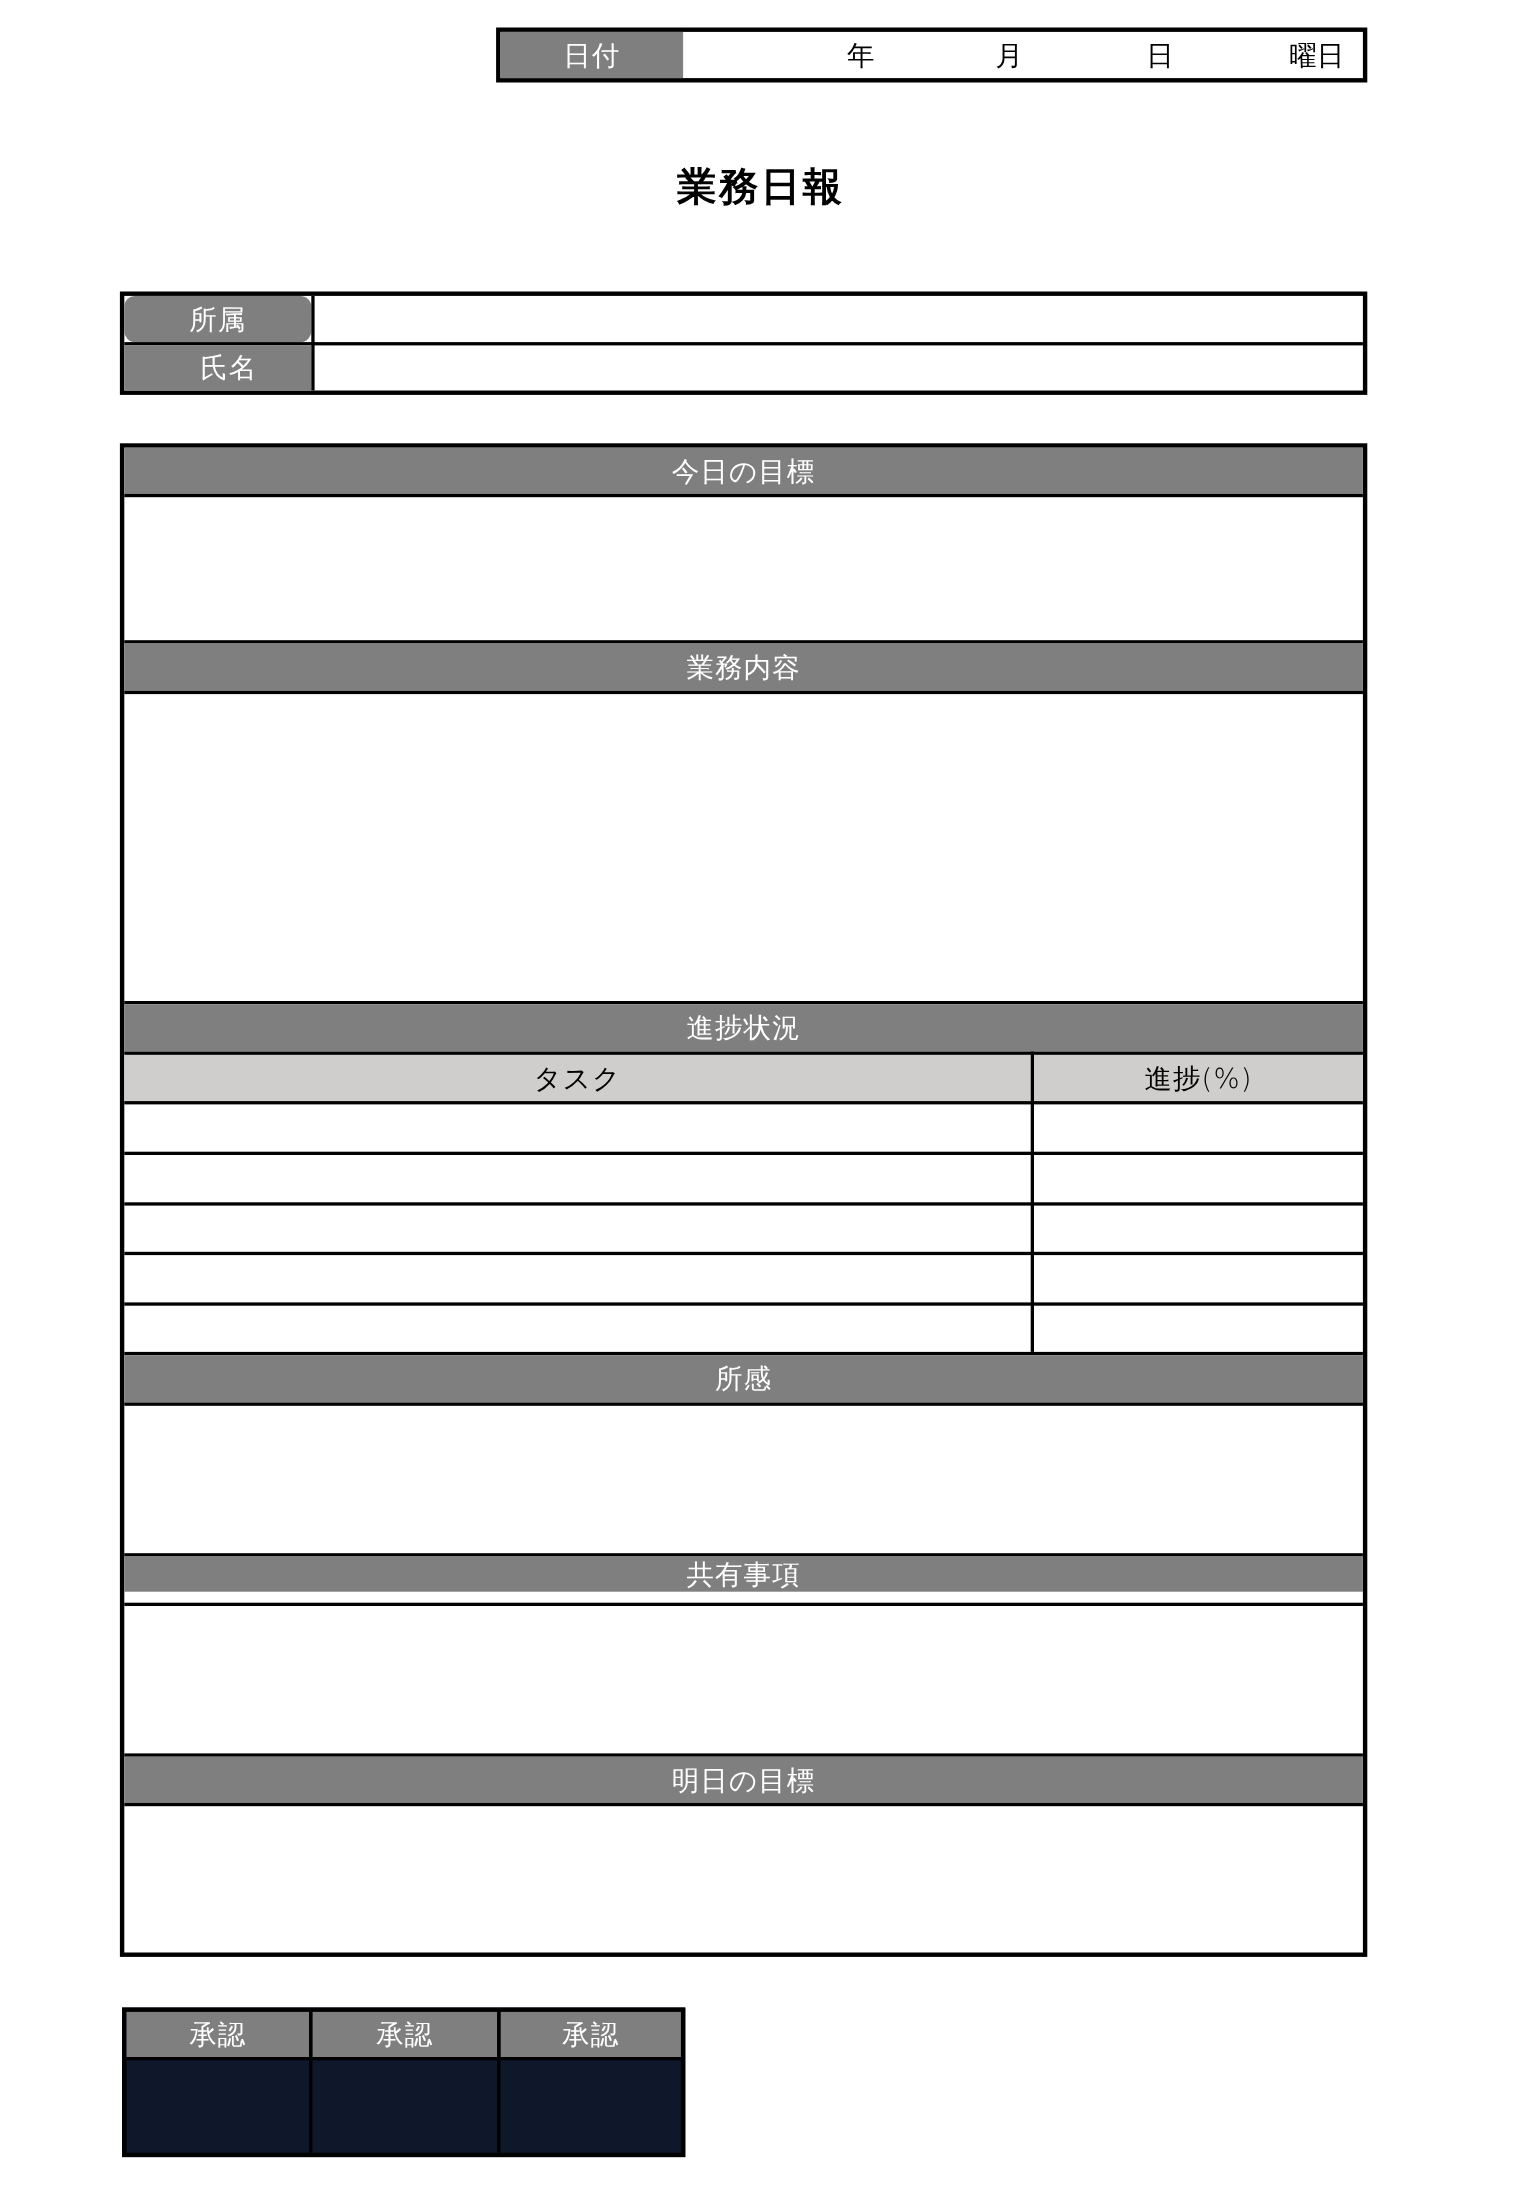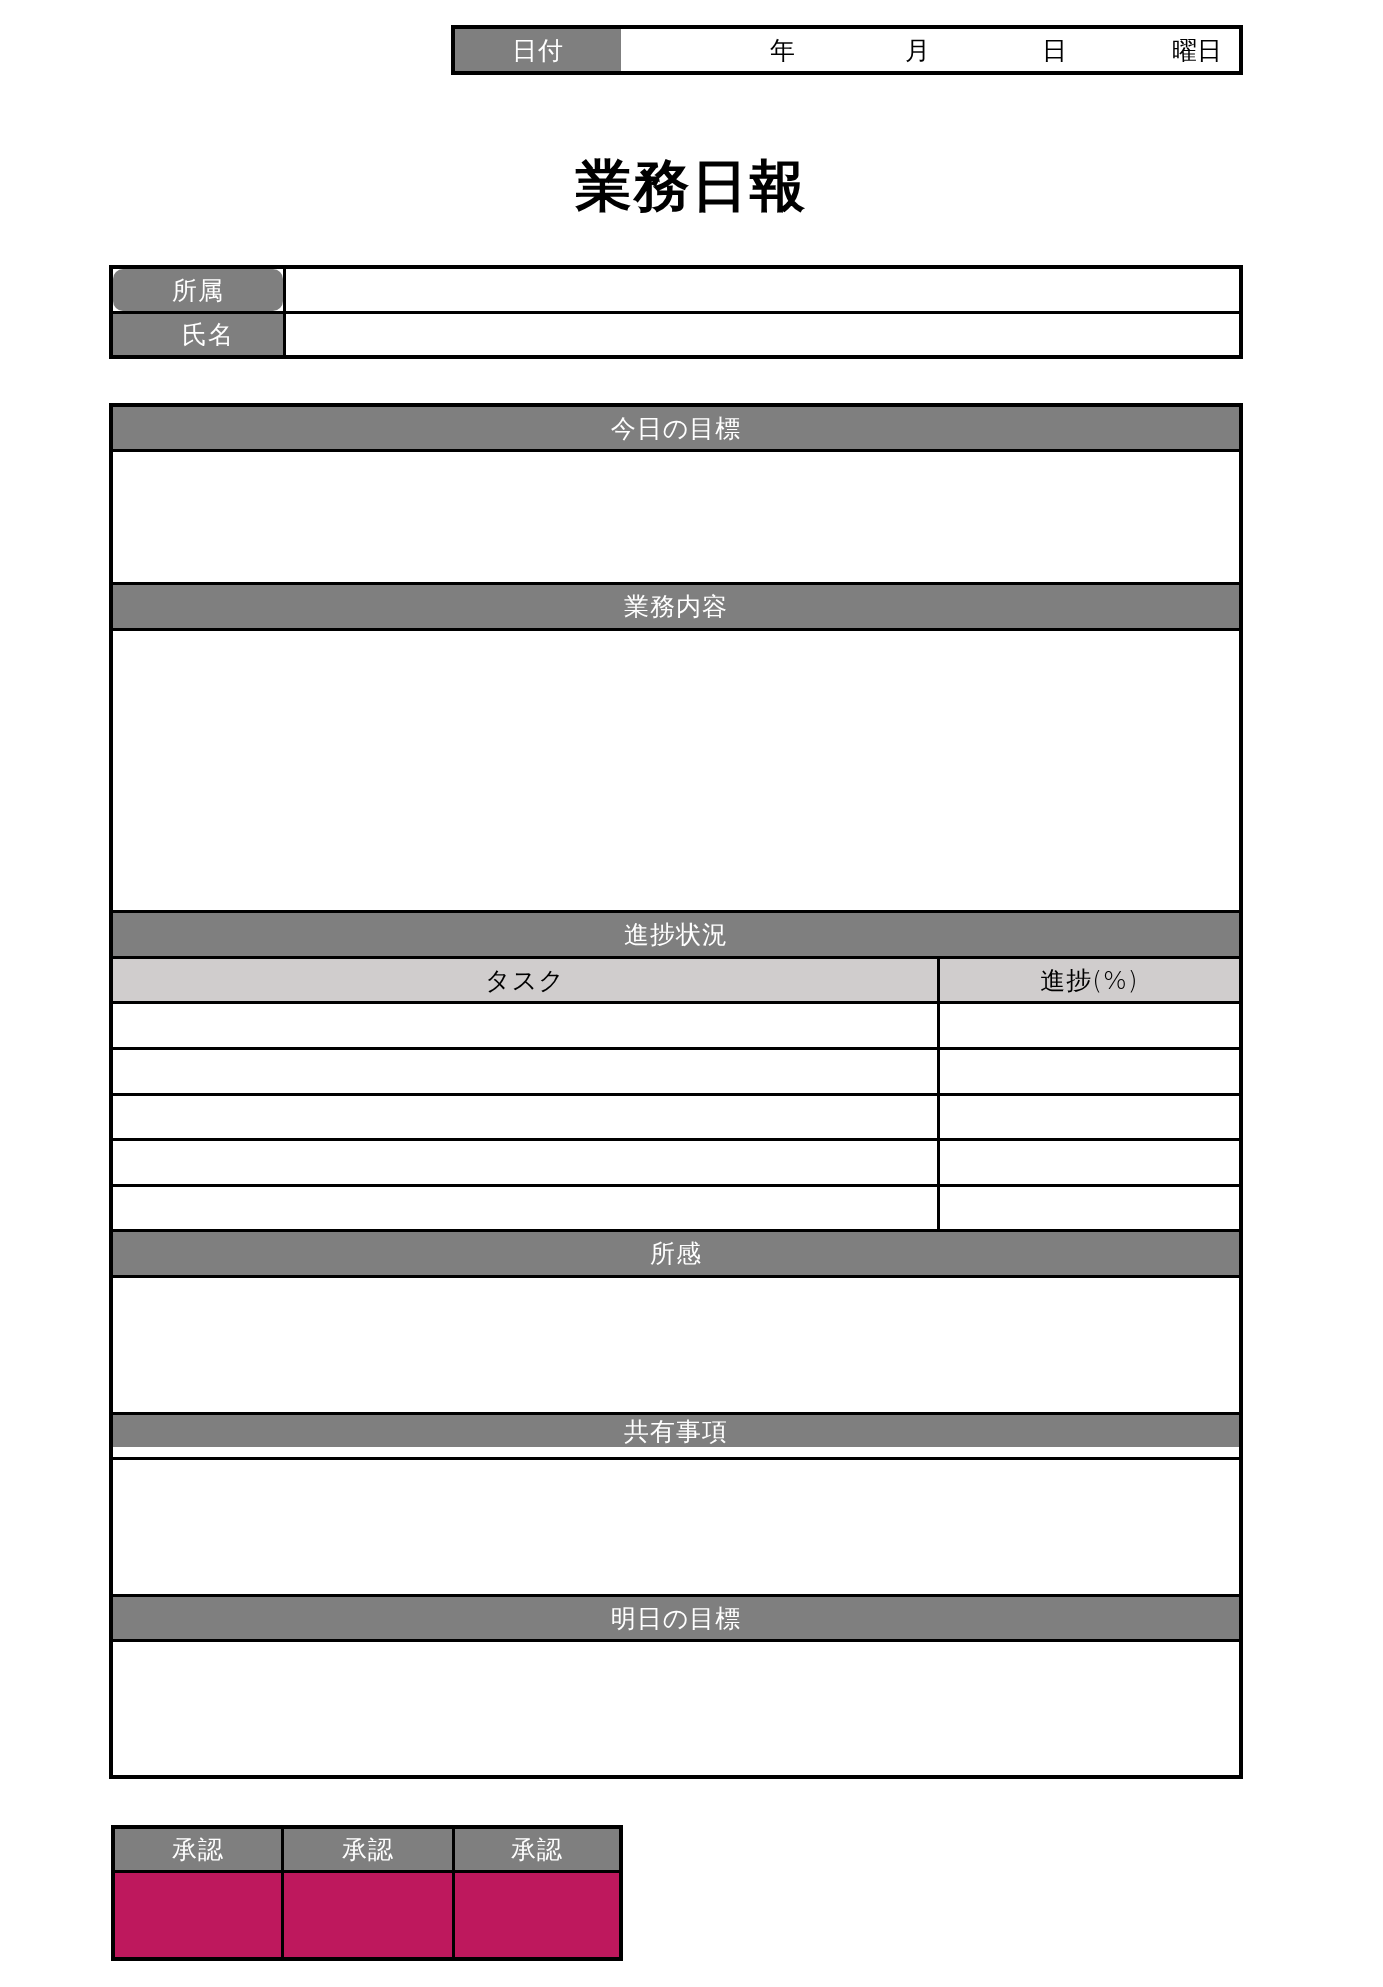--- a/index.html
+++ b/index.html
@@ -13,31 +13,31 @@
   .hline { position: absolute; background: #000; height: 3px; }
   .vline { position: absolute; background: #000; width: 3px; }
 
   
   #date-box { left: 451px; top: 25px; width: 792px; height: 50px; border: 4px solid #000; background: #fff; }
   #date-label { left: 0; top: 0; width: 166px; height: 42px; }
   .date-unit { position: absolute; top: 0; height: 42px; display: flex; align-items: center;
                font-size: 25px; color: #000; }
 
   
-  #title { left: 0; width: 1383px; top: 147px; height: 80px; display: flex; align-items: center;
-           justify-content: center; font-size: 56px; font-weight: bold; letter-spacing: 2px; }
+  #title { left: 0; width: 1383px; top: 130px; height: 80px; display: flex; align-items: center;
+           justify-content: center; font-size: 36px; font-weight: bold; letter-spacing: 2px; }
 
   
   #info { left: 109px; top: 265px; width: 1134px; height: 94px; border: 4px solid #000; background: #fff; }
 
   
   #main { left: 109px; top: 403px; width: 1134px; height: 1376px; border: 4px solid #000; background: #fff; }
 
   
-  #approval { left: 111px; top: 1825px; width: 512px; height: 136px; border: 4px solid #000; background: #be185d; }
+  #approval { left: 111px; top: 1825px; width: 512px; height: 136px; border: 4px solid #000; background: #0f172a; }
 
   textarea.fill, input.fill {
     position: absolute; border: none; outline: none; background: transparent; resize: none;
     font-family: "DejaVu Sans", sans-serif; font-size: 20px; padding: 6px 10px; box-sizing: border-box;
   }
 </style>
 </head>
 <body>
 
 <div id="date-box" class="abs">

